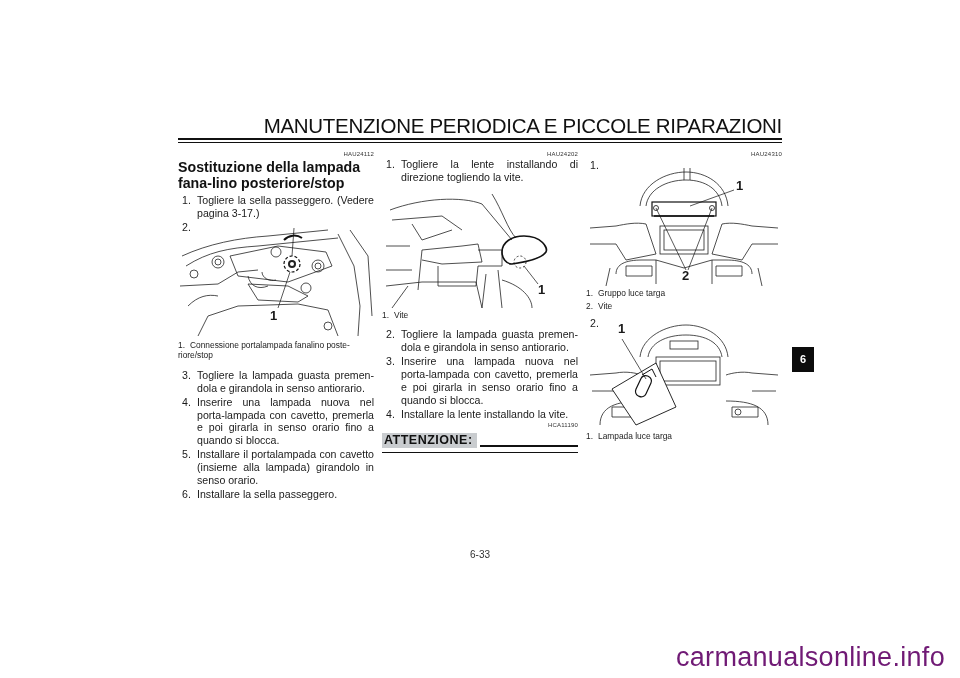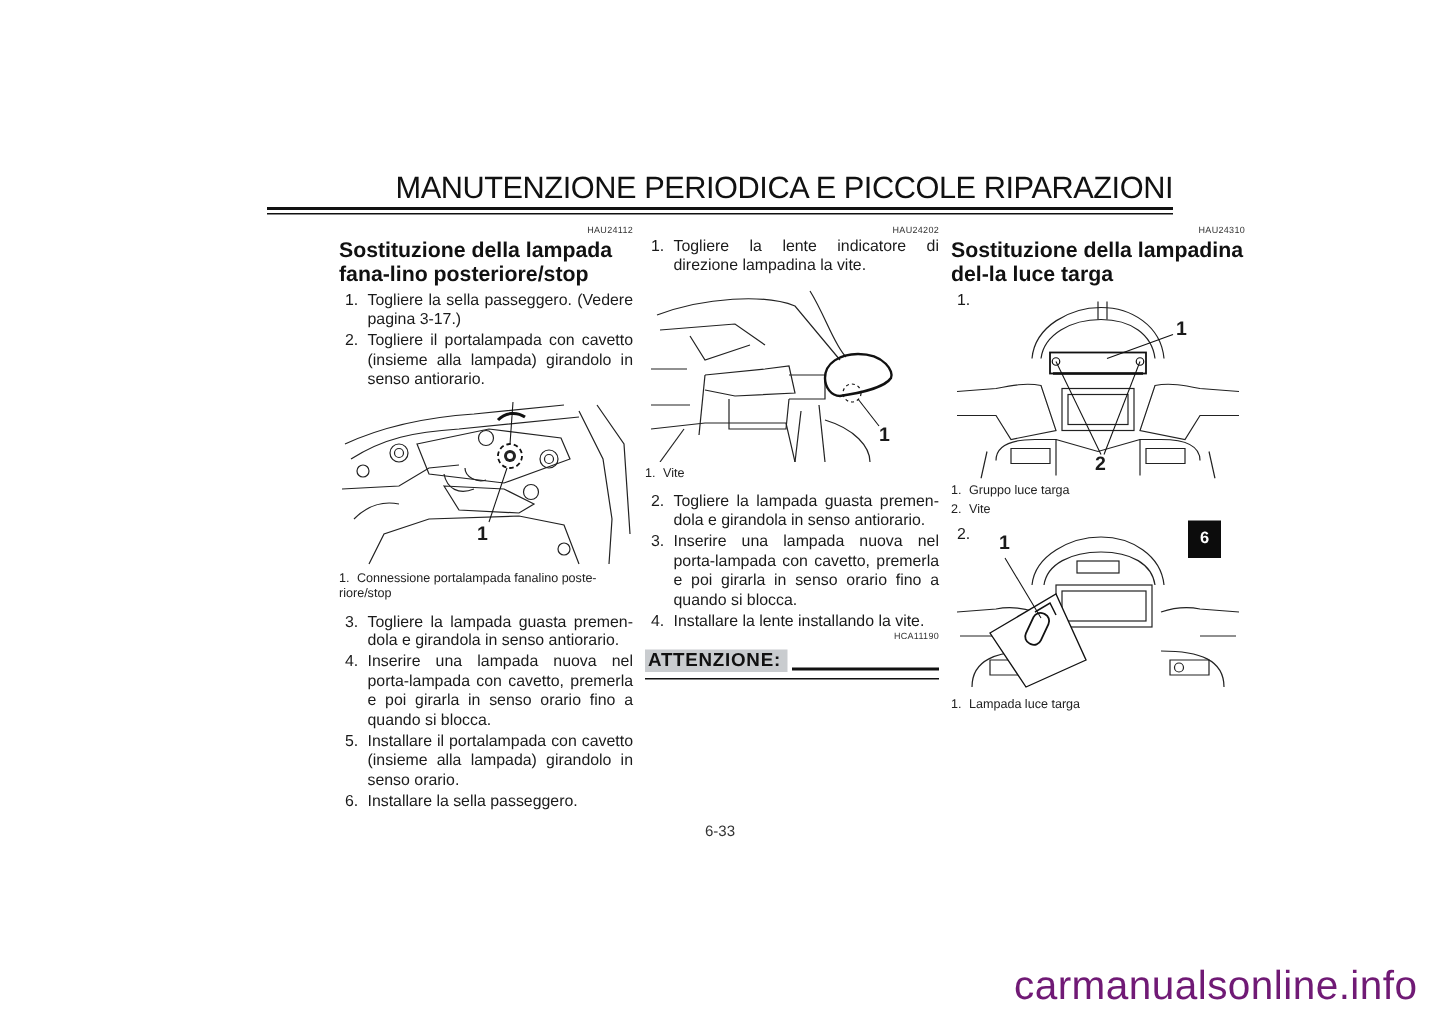--- a/index.html
+++ b/index.html
@@ -2,21 +2,21 @@
 <html><head>
 <meta charset="utf-8">
 <style>
   html, body { margin:0; padding:0; background:#ffffff; }
   body { width:960px; height:678px; position:relative; overflow:hidden;
          font-family:"Liberation Sans", sans-serif; color:#1a1a1a; }
   .page-title { position:absolute; left:178px; top:114px; width:604px; text-align:right;
                 font-size:20.5px; font-weight:normal; letter-spacing:-0.3px; color:#111; }
   .rule-thick { position:absolute; left:178px; top:138px; width:604px; height:2px; background:#111; }
   .rule-thin  { position:absolute; left:178px; top:142px; width:604px; height:1px; background:#111; }
-  .col { position:absolute; top:151px; width:196px; font-size:10.6px; line-height:12.9px;margin-left:48px; }
+  .col { position:absolute; top:151px; width:196px; font-size:10.6px; line-height:12.9px; }
   .code { text-align:right; font-size:6px; line-height:7px; color:#333; letter-spacing:0.2px; }
   .sec-title { font-size:14.2px; font-weight:bold; line-height:16px; margin:1px 0 3px 0; color:#111; }
   ol { margin:0; padding:0; list-style:none; }
   li { position:relative; padding-left:19px; text-align:justify; margin-bottom:1px; }
   li .num { position:absolute; left:4px; top:0; }
   .fig { position:relative; margin:6px 0 2px 0; }
   .fig svg { display:block; }
   .caption { font-size:8.4px; line-height:10.5px; color:#222; margin-bottom:2px; }
   .caption .cnum { display:inline-block; width:12px; }
   .warn-head { display:flex; align-items:flex-end; margin-top:4px; }
@@ -34,21 +34,21 @@
 
 <div class="page-title">MANUTENZIONE PERIODICA E PICCOLE RIPARAZIONI</div>
 <div class="rule-thick"></div>
 <div class="rule-thin"></div>
 
 <div class="col" style="left:178px;">
   <div class="code">HAU24112</div>
   <div class="sec-title">Sostituzione della lampada fana-lino posteriore/stop</div>
   <ol>
     <li><span class="num">1.</span><span>Togliere la sella passeggero. (Vedere pagina 3-17.)</span></li>
-    <li><span class="num">2.</span><span>Togliere il portalampada con cavetto (insieme alla lampada) girandolo in senso antiorario.</span></li>
+    <li><span class="num">2.</span></li>
   </ol>
   <div class="fig">
     <svg width="196" height="112" viewBox="0 0 196 112">
       <g fill="none" stroke="#222" stroke-width="0.8">
         <path d="M4 30 C30 18 60 12 90 10 L150 4"></path>
         <path d="M8 40 C30 26 50 22 80 20 L160 12"></path>
         <path d="M2 60 L40 58 L60 46 L80 44"></path>
         <path d="M10 80 C20 70 30 68 40 70"></path>
         <path d="M20 110 L30 90 L60 80 L120 78 L150 84 L160 110"></path>
         <path d="M160 8 L176 40 L182 80 L180 110"></path>
@@ -80,21 +80,21 @@
     <li><span class="num">3.</span><span>Togliere la lampada guasta premen-dola e girandola in senso antiorario.</span></li>
     <li><span class="num">4.</span><span>Inserire una lampada nuova nel porta-lampada con cavetto, premerla e poi girarla in senso orario fino a quando si blocca.</span></li>
     <li><span class="num">5.</span><span>Installare il portalampada con cavetto (insieme alla lampada) girandolo in senso orario.</span></li>
     <li><span class="num">6.</span><span>Installare la sella passeggero.</span></li>
   </ol>
 </div>
 
 <div class="col" style="left:382px;">
   <div class="code">HAU24202</div>
   <ol>
-    <li><span class="num">1.</span><span>Togliere la lente indicatore di direzione lampadina la vite.</span></li>
+    <li><span class="num">1.</span><span>Togliere la lente installando di direzione togliendo la vite.</span></li>
   </ol>
   <div class="fig">
     <svg width="196" height="118" viewBox="0 0 196 118">
       <g fill="none" stroke="#222" stroke-width="0.8">
         <path d="M8 20 C40 8 80 6 100 14 L130 50"></path>
         <path d="M10 30 L60 26 L80 40"></path>
         <path d="M30 34 L40 50 L70 40"></path>
         <path d="M4 56 L28 56"></path>
         <path d="M4 80 L30 80"></path>
         <path d="M40 60 L80 56 L96 54 L100 72 L60 74 L40 70"></path>
@@ -123,21 +123,20 @@
   <div class="code">HCA11190</div>
   <div class="warn-head">
     <span class="warn-label">ATTENZIONE:</span>
     <span class="warn-line"></span>
   </div>
   <div class="warn-end"></div>
 </div>
 
 <div class="col" style="left:586px;">
   <div class="code">HAU24310</div>
-  <div class="sec-title">Sostituzione della lampadina del-la luce targa</div>
   <ol>
     <li><span class="num">1.</span></li>
   </ol>
   <div class="fig">
     <svg width="196" height="122" viewBox="0 0 196 122">
       <g fill="none" stroke="#222" stroke-width="0.8">
         <path d="M54 42 C56 20 80 8 100 8 C120 8 140 20 142 42"></path>
         <path d="M60 42 C62 26 80 16 100 16 C120 16 134 26 136 42"></path>
         <path d="M98 4 L98 16 M104 4 L104 16"></path>
         <path d="M4 64 L30 62 C40 60 50 58 60 60 L70 90 L40 96 L30 80 L4 80"></path>

